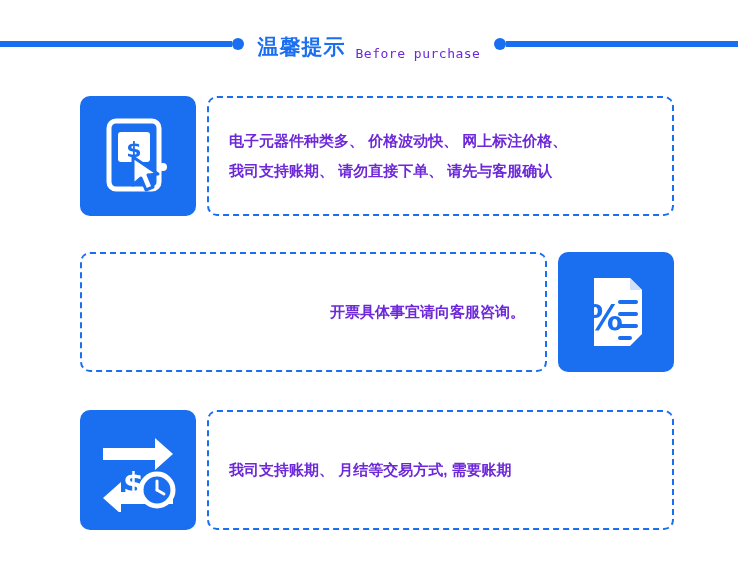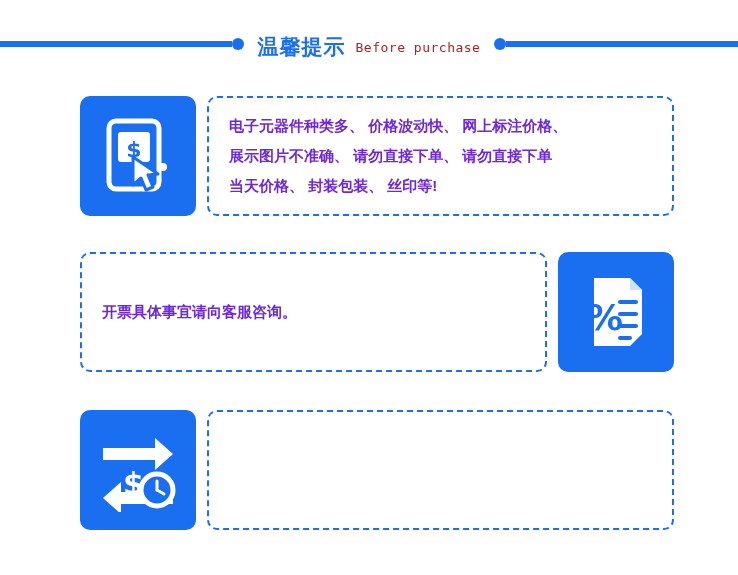--- a/index.html
+++ b/index.html
@@ -48,35 +48,35 @@
     height: 12px;
     border-radius: 50%;
     background: #1a6ef0;
     flex: 0 0 auto;
     position: relative;
     top: 2px;
   }
   .title-wrap {
     flex: 0 0 auto;
     display: flex;
-    align-items: center;
+    align-items: flex-end;
     padding: 0 14px;
     white-space: nowrap;
     margin-top: 10px;
   }
   .title-cn {
     font-size: 21px;
     font-weight: bold;
     color: #1a6ef0;
     letter-spacing: 1px;
   }
   .title-en {
     font-family: "DejaVu Sans Mono", monospace;
     font-size: 13px;
-    color: #b91c1c;
+    color: #6d28d9;
     margin-left: 10px;
     letter-spacing: 0.5px;
   }
 
   
   .row {
     position: absolute;
     display: flex;
     align-items: stretch;
   }
@@ -124,21 +124,21 @@
   
   #row2 {
     top: 252px;
     left: 80px;
   }
   #row2 .text-box {
     width: 467px;
     height: 120px;
     margin-right: 11px;
     padding: 0 20px;
-    justify-content: flex-start;
+    justify-content: flex-end;
   }
   #row2 .text-box p {
     text-align: center;
   }
 
   
   #row3 {
     top: 410px;
     left: 80px;
   }
@@ -171,22 +171,21 @@
         <rect x="6" y="4" width="50" height="68" rx="7" ry="7" fill="none" stroke="#ffffff" stroke-width="5"></rect>
         <rect x="15" y="15" width="32" height="30" rx="3" ry="3" fill="#ffffff"></rect>
         <text x="31" y="40" font-family="DejaVu Sans, sans-serif" font-size="22" font-weight="bold" fill="#1a6ef0" text-anchor="middle">$</text>
         <path d="M30 40 L30 68 L38 61 L43 73 L50 70 L45 58 L55 57 Z" fill="#ffffff" stroke="#1a6ef0" stroke-width="3" stroke-linejoin="round"></path>
         <circle cx="60" cy="50" r="4" fill="#ffffff"></circle>
       </svg>
     </div>
     <div class="text-box">
       <p>
         <span>电子元器件种类多、 价格波动快、 网上标注价格、</span><br>
-        <span>展示图片不准确、 请勿直接下单、 请勿直接下单</span><br>
-        <span>当天价格、 封装包装、 丝印等!</span>
+        <span>我司支持账期、 请勿直接下单、 请先与客服确认</span><br>
       </p>
     </div>
   </div>
 
   <div class="row" id="row2">
     <div class="text-box">
       <p>
         <span>开票具体事宜请向客服咨询。</span>
       </p>
     </div>
@@ -214,18 +213,18 @@
         <text x="28" y="66" font-family="DejaVu Sans, sans-serif" font-size="30" font-weight="bold" fill="#ffffff">$</text>
         <circle cx="62" cy="62" r="16" fill="#1a6ef0" stroke="#ffffff" stroke-width="5"></circle>
         <g stroke="#ffffff" stroke-width="3" stroke-linecap="round">
           <line x1="62" y1="62" x2="62" y2="53"></line>
           <line x1="62" y1="62" x2="69" y2="66"></line>
         </g>
       </svg>
     </div>
     <div class="text-box">
       <p>
-        <br>
+        <span>我司支持账期、 月结等交易方式, 需要账期</span><br>
       </p>
     </div>
   </div>
 
 </div>
 
 </body></html>

